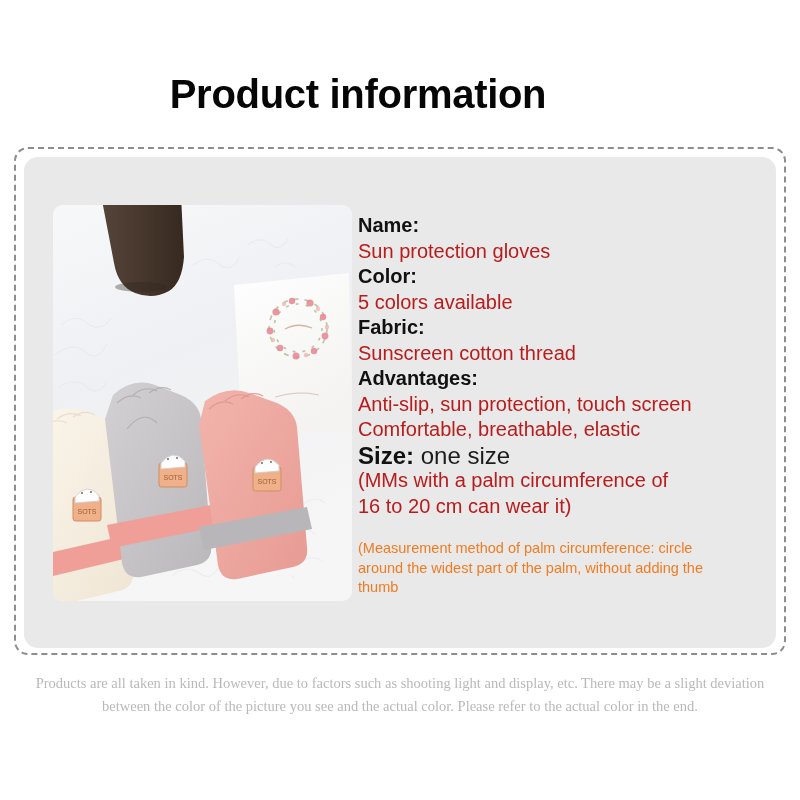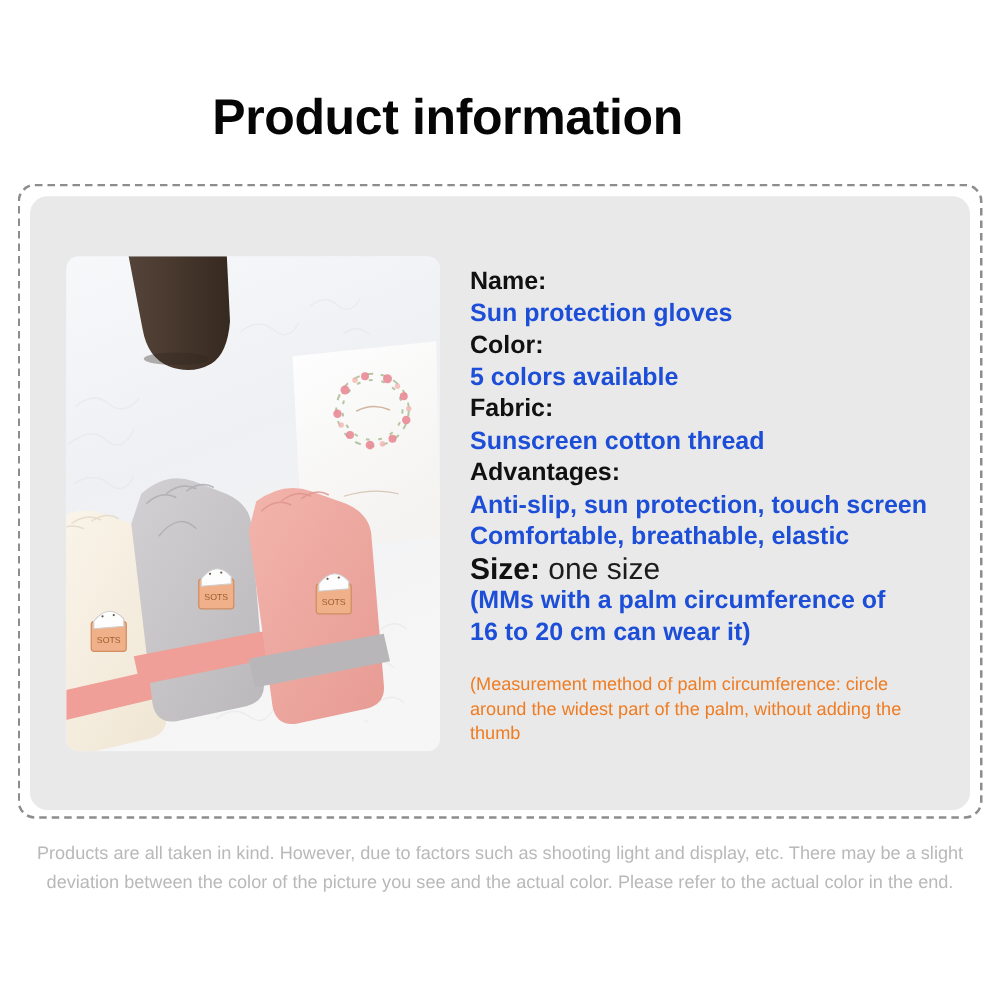--- a/index.html
+++ b/index.html
@@ -62,35 +62,35 @@
     height: 396px;
     border-radius: 10px;
     overflow: hidden;
     background: #f2f3f6;
   }
   .photo-svg { display: block; width: 100%; height: 100%; }
 
   
   .spec-block {
     position: absolute;
-    left: 376px;
+    left: 358px;
     top: 213px;
     width: 400px;
   }
   .spec-label {
     font-size: 20px;
     font-weight: bold;
     color: #111111;
     line-height: 25.5px;
     white-space: nowrap;
   }
   .spec-value {
     font-size: 20px;
-    font-weight: bold;
-    color: #1d4ed8;
+    font-weight: normal;
+    color: #b91c1c;
     line-height: 25.5px;
     white-space: nowrap;
   }
   .spec-inline {
     font-size: 24px;
     color: #1c1c1c;
     line-height: 25.5px;
     white-space: nowrap;
   }
   .spec-inline b {
@@ -109,21 +109,21 @@
   
   .footer-note {
     position: absolute;
     left: 14px;
     top: 672px;
     width: 772px;
     text-align: center;
     font-size: 14.5px;
     line-height: 23px;
     color: #b9b9b9;
-    font-family: Liberation Sans, sans-serif;
+    font-family: Liberation Serif, serif;
   }
 </style>
 </head>
 <body>
 
 <div class="page-title">Product information</div>
 
 <div class="dashed-frame"></div>
 
 <div class="info-panel"></div>

